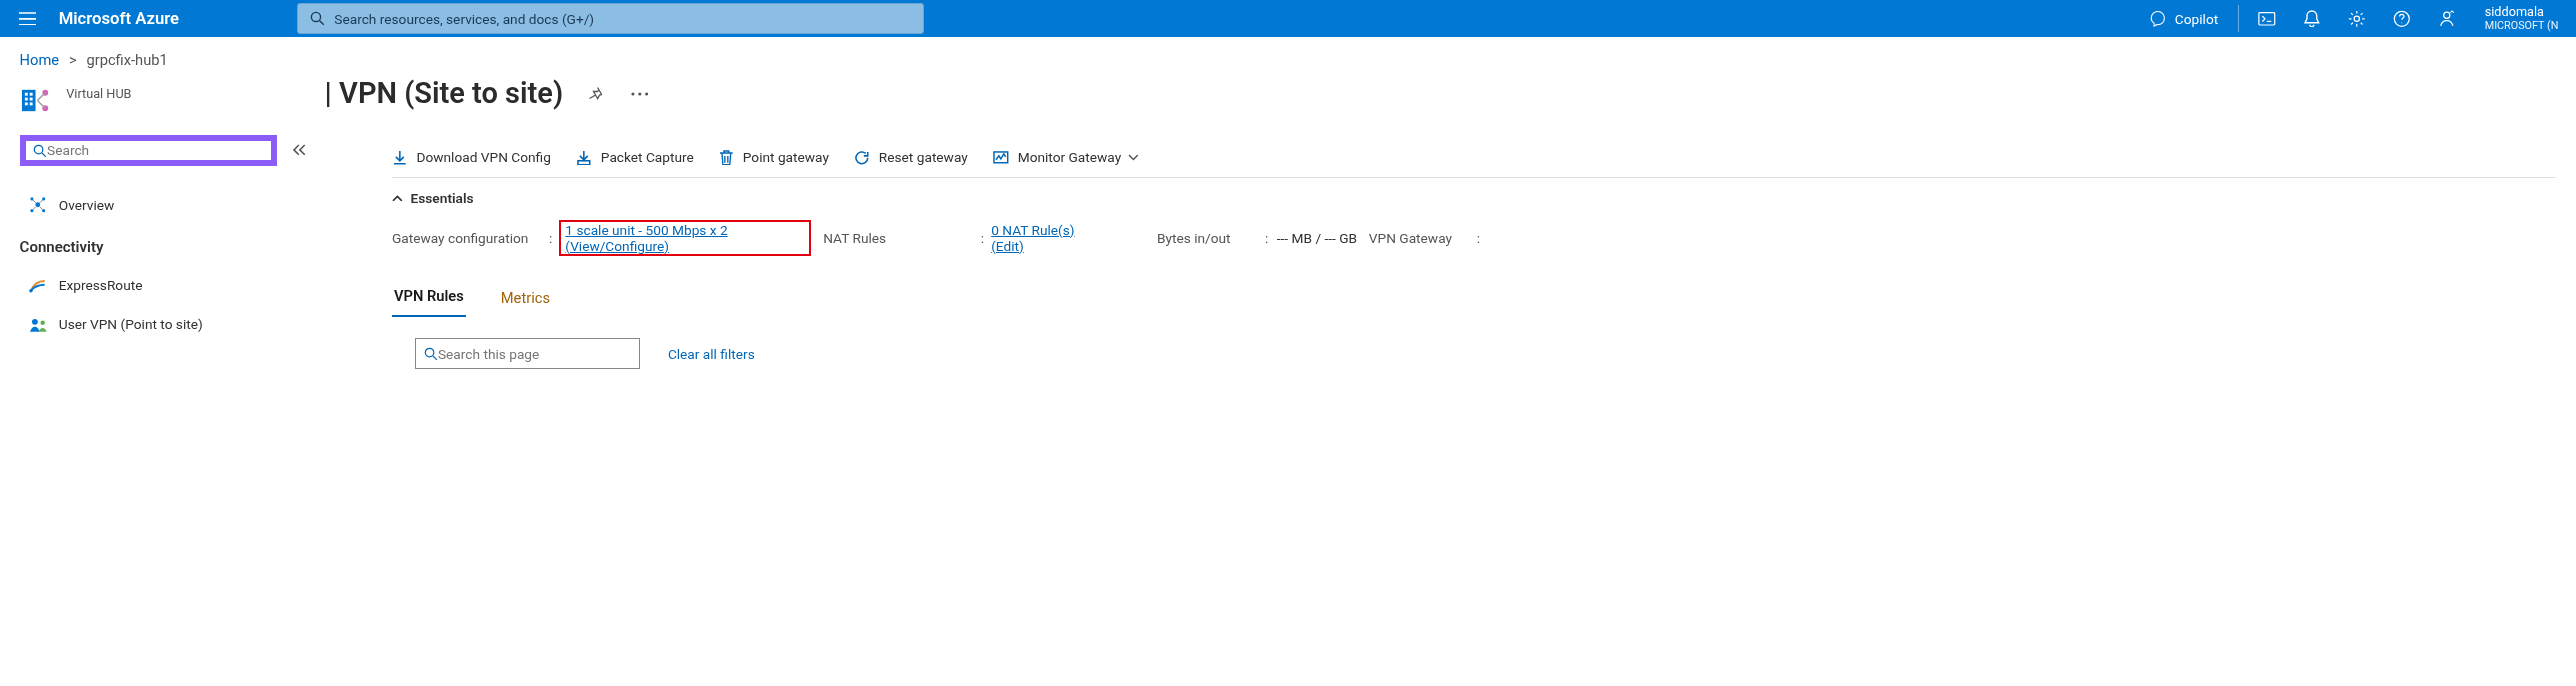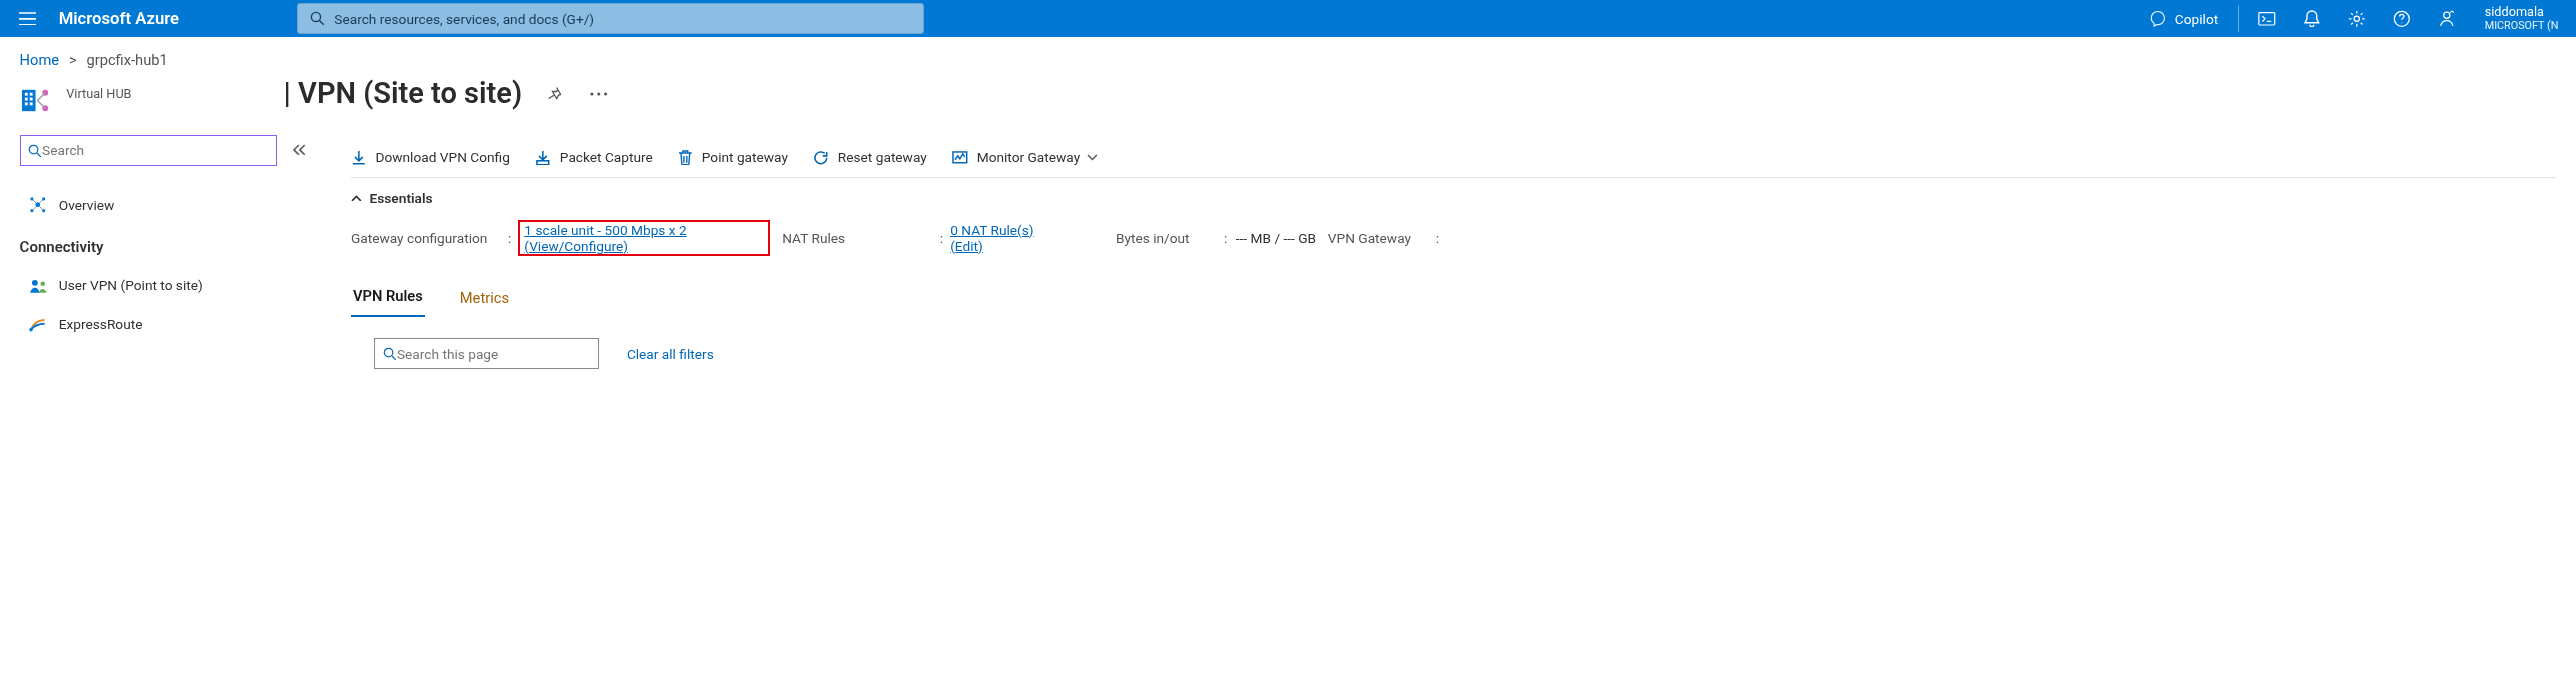--- a/index.html
+++ b/index.html
@@ -22,31 +22,31 @@
   .user-block .uname { font-size: 12.7px; }
   .user-block .uorg { font-size: 10.8px; opacity: 0.92; }
 
   
   .breadcrumb { display: flex; align-items: center; gap: 9.8px; padding: 13.7px 19.6px 7.8px; font-size: 14.7px; }
   .breadcrumb a { color: #0067b8; text-decoration: none; cursor: pointer; }
   .breadcrumb .sep { color: #555; }
   .breadcrumb .current { color: #555; }
 
   
-  .page { display: flex; padding: 3.9px 19.6px 0; height: calc(100vh - 98px); }
+  .page { display: flex; padding: 3.9px 19.6px 0; height: calc(100vh - 98px); gap: 41px; }
   .sidebar { width: 304px; flex: 0 0 304px; padding-right: 11.8px; }
   .content { flex: 1; padding-left: 27.4px; position: relative; }
 
   
   .resource-header { display: flex; align-items: flex-start; gap: 13.7px; margin-bottom: 17.6px; }
   .resource-icon { width: 33px; height: 33px; margin-top: 3.9px; }
   .resource-type { font-size: 12.7px; color: #555; margin-top: 5.9px; }
 
   .sidebar-search-row { display: flex; align-items: center; gap: 9.8px; margin-bottom: 19.6px; }
-  .sidebar-search { flex: 1; height: 31px; border: 1px solid #8b5cf6; display: flex; align-items: center; padding: 0 7.8px; }
+  .sidebar-search { flex: 1; height: 31px; border: 6px solid #8b5cf6; display: flex; align-items: center; padding: 0 7.8px; }
   .sidebar-search input { border: none; outline: none; flex: 1; font-size: 13.7px; }
   .collapse-btn { width: 25.5px; height: 25.5px; display: flex; align-items: center; justify-content: center; cursor: pointer; color: #555; }
 
   .side-item { display: flex; align-items: center; gap: 11.8px; height: 39px; padding: 0 9.8px; cursor: pointer; font-size: 13.7px; color: #323130; }
   .side-item.selected { background: #ededed; }
   .side-item svg, .side-item .ico { width: 17.6px; height: 17.6px; flex: 0 0 17.6px; }
   .side-section-title { font-size: 15px; font-weight: 600; margin: 13.7px 0 9.8px; }
 
   
   .content-title-row { display: flex; align-items: center; gap: 17.6px; position: absolute; top: -3.9px; left: -69px; }
@@ -202,35 +202,35 @@
           <line x1="14" y1="14" x2="11" y2="11" stroke="#888"></line>
         </svg>
       <span>Overview</span>
     </div>
 
     <div class="side-section-title">Connectivity</div>
 
 
     <div class="side-item">
       <svg viewBox="0 0 18 18">
+          <path d="M2 14 Q6 4 16 4" fill="none" stroke="#e08a2f" stroke-width="2"></path>
+          <path d="M2 14 Q7 8 16 8" fill="none" stroke="#0078d4" stroke-width="2"></path>
+          <circle cx="2" cy="14" r="1.8" fill="#0078d4"></circle>
+        </svg>
+      <span>ExpressRoute</span>
+    </div>
+
+    <div class="side-item">
+      <svg viewBox="0 0 18 18">
           <circle cx="6" cy="6" r="3" fill="#0078d4"></circle>
           <path d="M1 16c1-3 3-5 5-5s4 2 5 5" fill="#0078d4"></path>
           <circle cx="14" cy="7" r="2.3" fill="#5fb04f"></circle>
           <path d="M10 16c.8-2.3 2.3-3.8 4-3.8s3.2 1.5 4 3.8" fill="#5fb04f"></path>
         </svg>
       <span>User VPN (Point to site)</span>
-    </div>
-
-    <div class="side-item">
-      <svg viewBox="0 0 18 18">
-          <path d="M2 14 Q6 4 16 4" fill="none" stroke="#e08a2f" stroke-width="2"></path>
-          <path d="M2 14 Q7 8 16 8" fill="none" stroke="#0078d4" stroke-width="2"></path>
-          <circle cx="2" cy="14" r="1.8" fill="#0078d4"></circle>
-        </svg>
-      <span>ExpressRoute</span>
     </div>
   </div>
 
   <div class="content">
 
     <div class="content-title-row">
       <span class="content-title">| VPN (Site to site)</span>
       <span class="pin-btn">
         <svg width="15.7" height="15.7" viewBox="0 0 16 16">
             <path d="M9 1l6 6-2 1-1 4-3-3-5 5 5-5-3-3 4-1 1-2z" fill="none" stroke="#555" stroke-width="1.3" transform="rotate(15 8 8)"></path>

